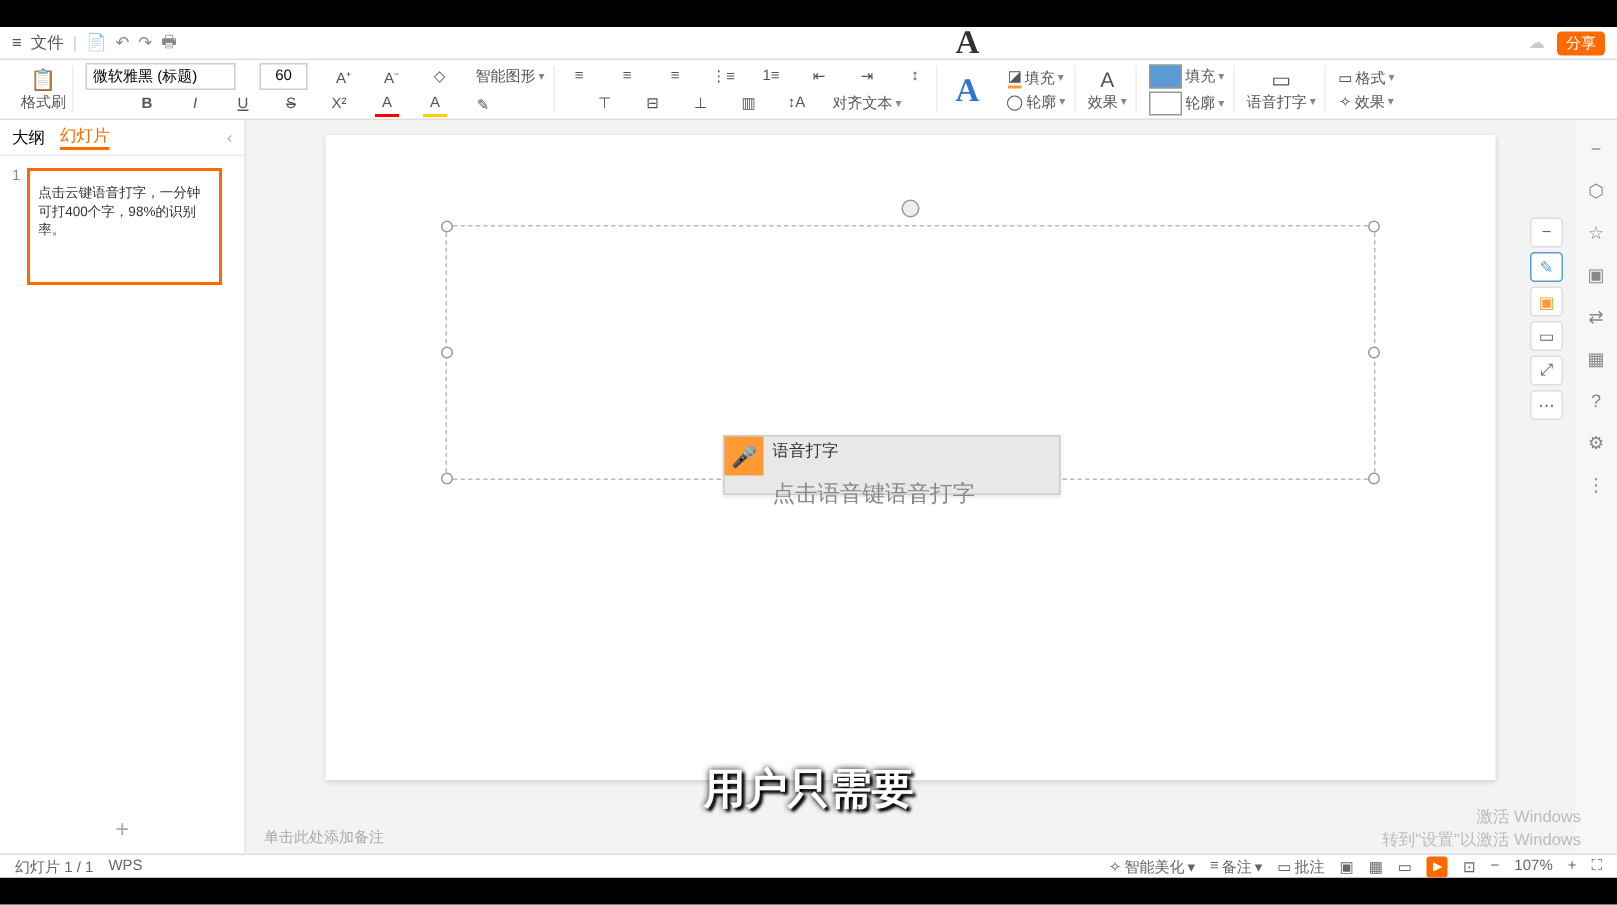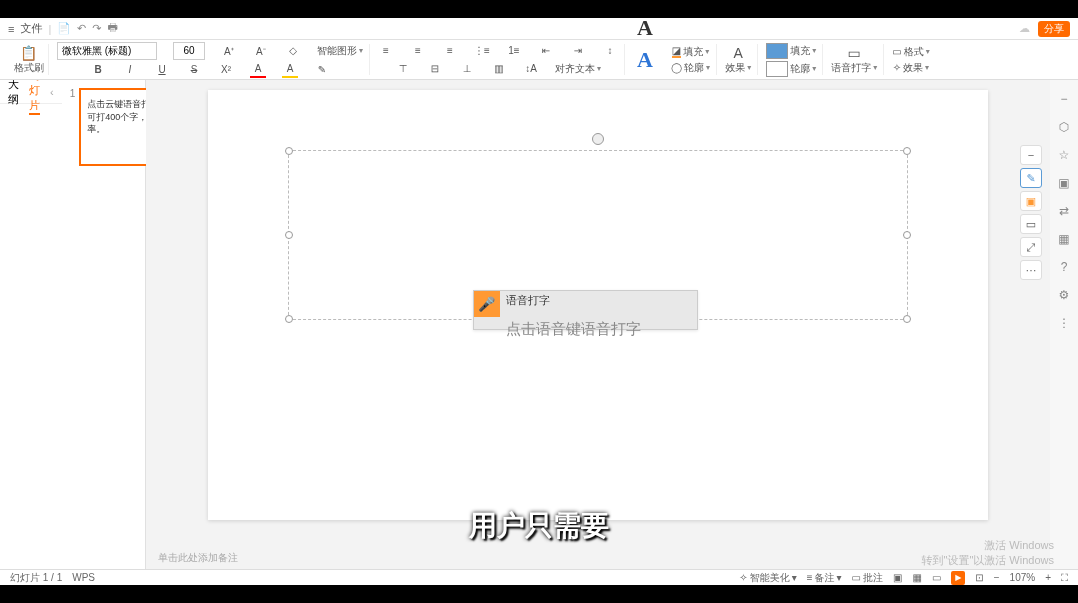--- a/index.html
+++ b/index.html
@@ -36,21 +36,21 @@
 .wordart .wa { font-size: 22px; font-weight: bold; font-family: serif; }
 .wa1 { color: #333; }
 .wa2 { color: #2e75d6; }
 .wa3 { color: #ff9933; }
 .drop-label { font-size: 10px; display: flex; align-items: center; gap: 2px; cursor: pointer; }
 .drop-label::after { content: "▾"; font-size: 8px; color: #888; }
 .vert-icon { width: 22px; height: 16px; border: 1px solid #999; display: inline-block; }
 
 
 .body { flex: 1; display: flex; background: #f0f0f0; overflow: hidden; }
-.side-panel { width: 146px; background: #fff; display: flex; flex-direction: row; border-right: 1px solid #e0e0e0; }
+.side-panel { width: 164px; background: #fff; display: flex; flex-direction: column; border-right: 1px solid #e0e0e0; }
 .side-tabs { height: 24px; display: flex; align-items: center; font-size: 11px; padding: 0 8px; gap: 10px; border-bottom: 1px solid #eee; }
 .side-tabs .st-active { color: #ff6a00; border-bottom: 2px solid #ff6a00; }
 .side-tabs .collapse { margin-left: auto; color: #aaa; cursor: pointer; }
 .thumbs { flex: 1; padding: 8px; }
 .thumb-wrap { display: flex; gap: 4px; }
 .thumb-num { font-size: 10px; color: #888; }
 .thumb { width: 130px; height: 78px; border: 2px solid #ff6a00; background: #fff; padding: 8px 6px; font-size: 9px; color: #333; line-height: 1.4; }
 .add-slide { text-align: center; color: #aaa; font-size: 16px; padding: 6px; cursor: pointer; }
 
 .canvas-area { flex: 1; position: relative; background: #f3f3f3; display: flex; justify-content: center; }

